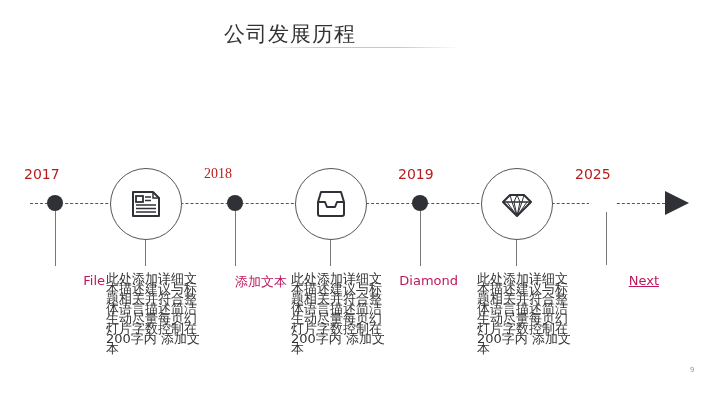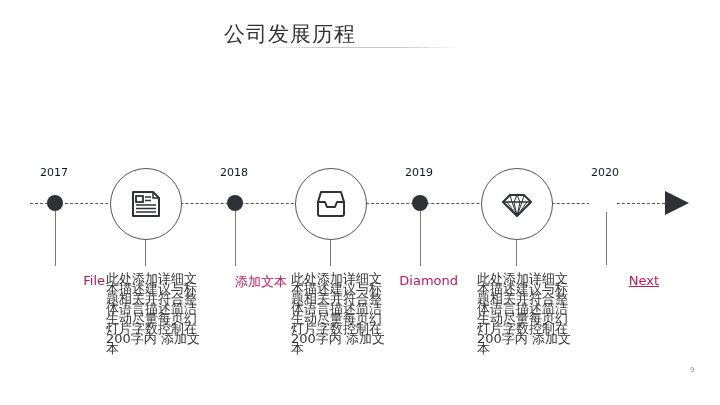--- a/index.html
+++ b/index.html
@@ -7,21 +7,21 @@
          font-family:"DejaVu Sans","Liberation Sans",sans-serif; color:#333; }
   .title { position:absolute; left:0; width:580px; top:20px; text-align:center; font-size:21px; color:#333; letter-spacing:1px; }
   .title-rule { position:absolute; left:260px; width:200px; top:47px; height:1px;
                 background:linear-gradient(to right, rgba(200,200,200,0), #c8c8c8 30%, #c8c8c8 70%, rgba(200,200,200,0)); }
   .timeline { position:absolute; left:30px; top:203px; width:635px; height:0; border-top:1px dashed #555; }
   .gap { position:absolute; top:196px; left:589px; width:26px; height:14px; background:#fff; }
   .arrow { position:absolute; left:665px; top:191px; width:0; height:0;
            border-top:12px solid transparent; border-bottom:12px solid transparent; border-left:24px solid #2f3136; }
   .dot { position:absolute; width:16px; height:16px; border-radius:50%; background:#2f3136; top:195px; }
   .vline { position:absolute; width:1px; background:#777; }
-  .year { position:absolute; top:166px; font-size:11px; color:#0f172a; width:60px; text-align:center; }
+  .year { position:absolute; top:166px; font-size:14px; color:#b91c1c; width:60px; text-align:left; }
   .label { position:absolute; top:273px; font-size:13px; color:#be185d; width:100px; text-align:right; }
   .circle { position:absolute; width:70px; height:70px; border:1px solid #555; border-radius:50%; background:#fff; top:168px; }
   .circle svg { position:absolute; left:19px; top:19px; width:32px; height:32px; }
   .desc { position:absolute; top:274px; width:100px; font-size:13px; line-height:10px; color:#333; }
   .page-num { position:absolute; left:690px; top:366px; font-size:7px; color:#999; }
 </style>
 </head>
 <body>
 
 <div class="title">公司发展历程</div>
@@ -44,47 +44,47 @@
     <line x1="15" y1="9" x2="21" y2="9" stroke="#2f3136" stroke-width="1.5"></line>
     <line x1="15" y1="12.5" x2="21" y2="12.5" stroke="#2f3136" stroke-width="1.5"></line>
     <line x1="6" y1="17" x2="26" y2="17" stroke="#2f3136" stroke-width="1.5"></line>
     <line x1="6" y1="20.5" x2="26" y2="20.5" stroke="#2f3136" stroke-width="1.5"></line>
     <line x1="6" y1="24" x2="26" y2="24" stroke="#2f3136" stroke-width="1.5"></line>
   </svg>
 </div>
 <div class="vline" style="left:145px; top:240px; height:26px;"></div>
 <div class="desc" style="left:106px;">此处添加详细文本描述建议与标题相关并符合整体语言描述简洁生动尽量每页幻灯片字数控制在200字内 添加文本</div>
 
-<div class="year" style="left:204px;">2018</div>
+<div class="year" style="left:204px;font-family:Liberation Serif, serif;">2018</div>
 <div class="dot" style="left:227px;"></div>
 <div class="vline" style="left:235px; top:211px; height:55px;"></div>
 <div class="label" style="left:187px;font-family:Liberation Serif, serif;">添加文本</div>
 
 <div class="circle" style="left:295px;">
   <svg viewBox="0 0 32 32">
     <path d="M6 4 H26 L29 14 V26 Q29 28 27 28 H5 Q3 28 3 26 V14 Z" fill="none" stroke="#2f3136" stroke-width="2" stroke-linejoin="round"></path>
     <path d="M3 14 H10 L12 19 H20 L22 14 H29" fill="none" stroke="#2f3136" stroke-width="2" stroke-linejoin="round"></path>
   </svg>
 </div>
 <div class="vline" style="left:330px; top:240px; height:26px;"></div>
 <div class="desc" style="left:291px;">此处添加详细文本描述建议与标题相关并符合整体语言描述简洁生动尽量每页幻灯片字数控制在200字内 添加文本</div>
 
-<div class="year" style="left:389px;">2019</div>
+<div class="year" style="left:398px;">2019</div>
 <div class="dot" style="left:412px;"></div>
 <div class="vline" style="left:420px; top:211px; height:55px;"></div>
 <div class="label" style="left:358px;">Diamond</div>
 
 <div class="circle" style="left:481px;">
   <svg viewBox="0 0 32 32">
     <path d="M9 7 H23 L30 14 L16 28 L2 14 Z" fill="none" stroke="#2f3136" stroke-width="2" stroke-linejoin="round"></path>
     <line x1="2" y1="14" x2="30" y2="14" stroke="#2f3136" stroke-width="1.5"></line>
     <path d="M9 7 L11 14 L16 28 M23 7 L21 14 L16 28 M16 7 L13 14 L16 28 L19 14 Z" fill="none" stroke="#2f3136" stroke-width="1"></path>
     <path d="M6 14 L16 28 M26 14 L16 28" fill="none" stroke="#2f3136" stroke-width="1"></path>
   </svg>
 </div>
 <div class="vline" style="left:516px; top:240px; height:26px;"></div>
 <div class="desc" style="left:477px;">此处添加详细文本描述建议与标题相关并符合整体语言描述简洁生动尽量每页幻灯片字数控制在200字内 添加文本</div>
 
-<div class="year" style="left:575px;">2020</div>
+<div class="year" style="left:575px;">2025</div>
 <div class="vline" style="left:606px; top:212px; height:53px;"></div>
 <div class="label" style="left:559px;text-decoration:underline;">Next</div>
 
 <div class="page-num">9</div>
 
 </body></html>

